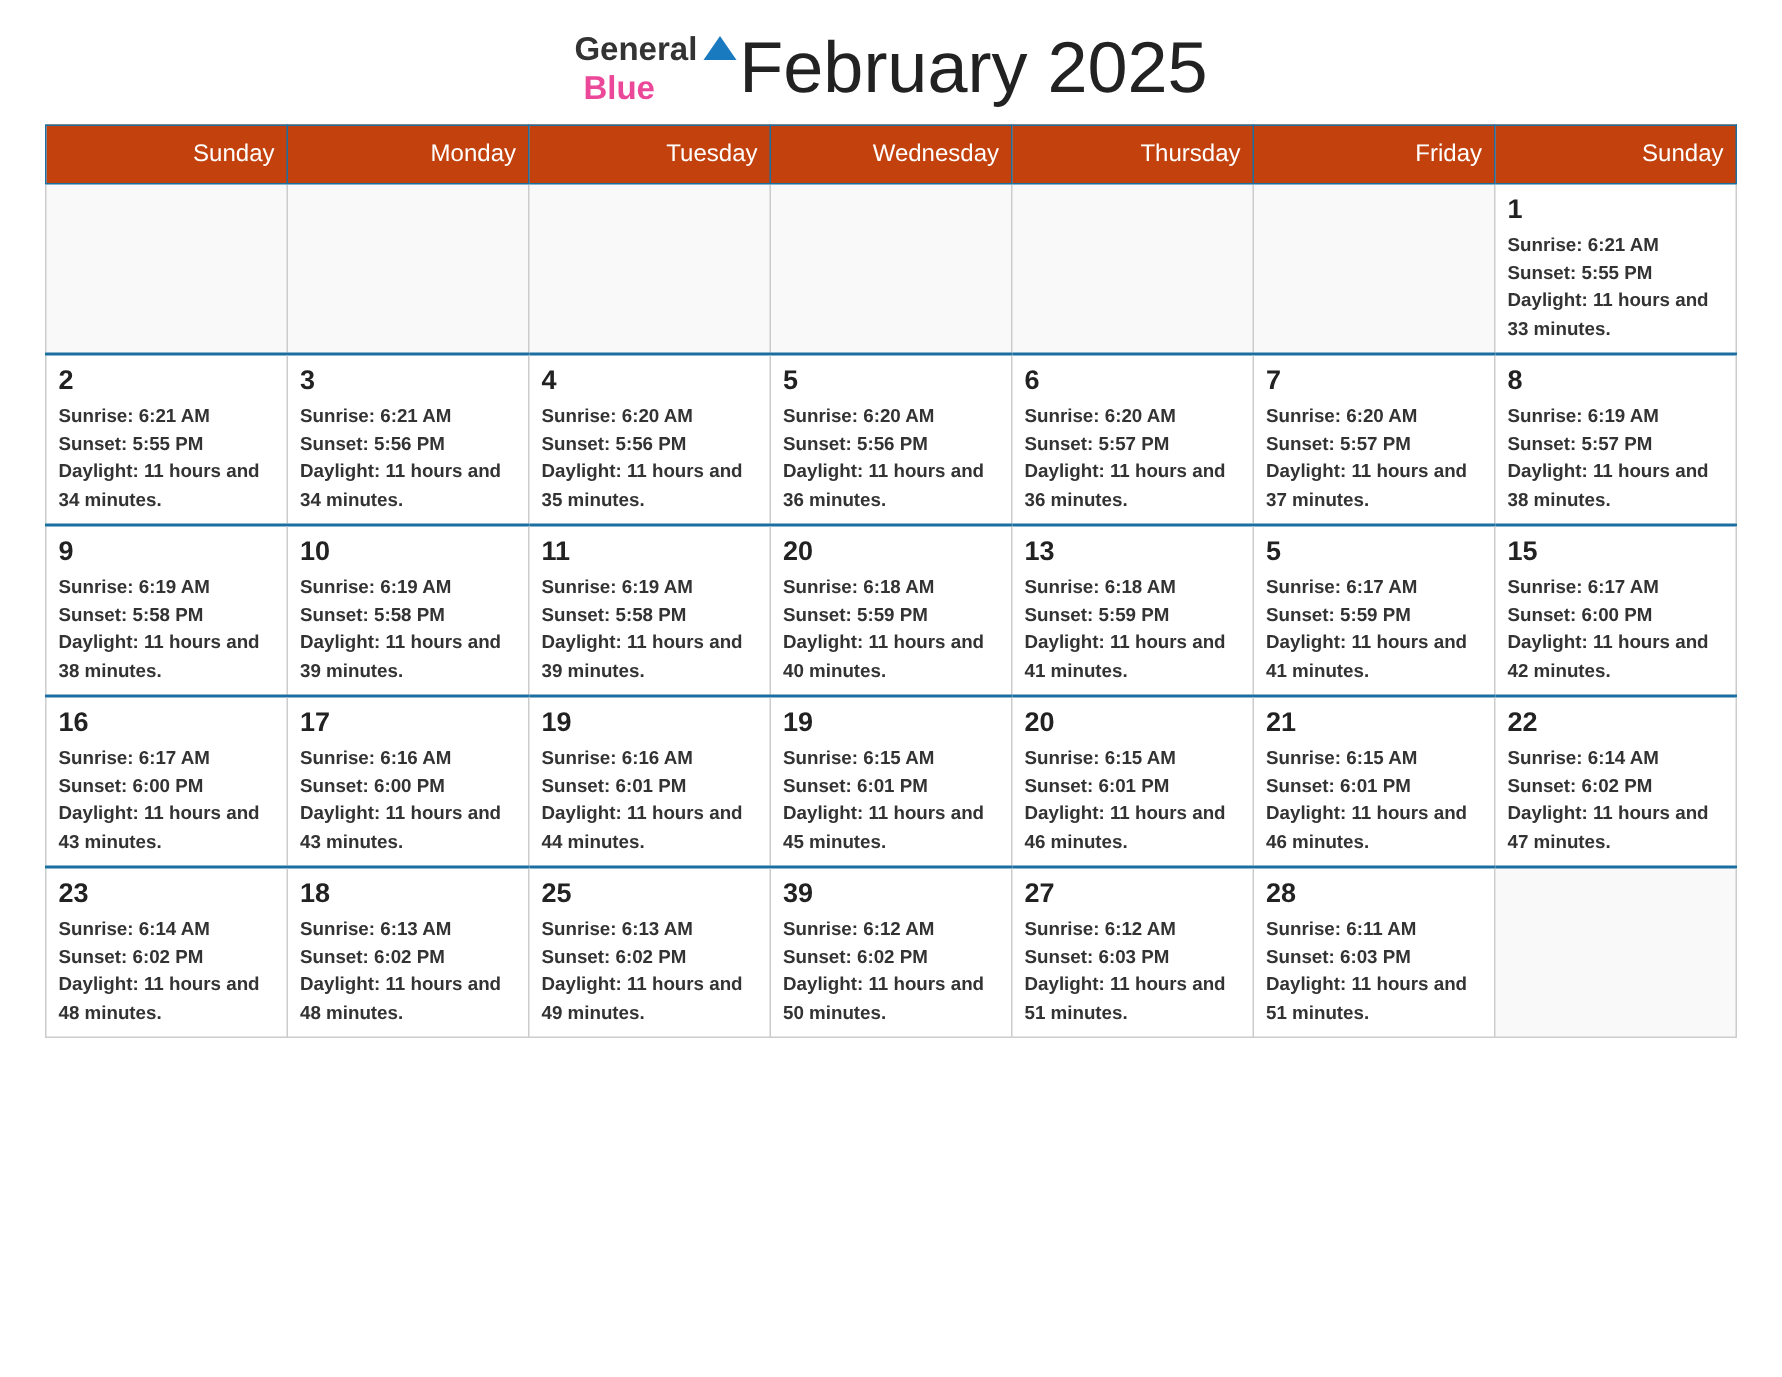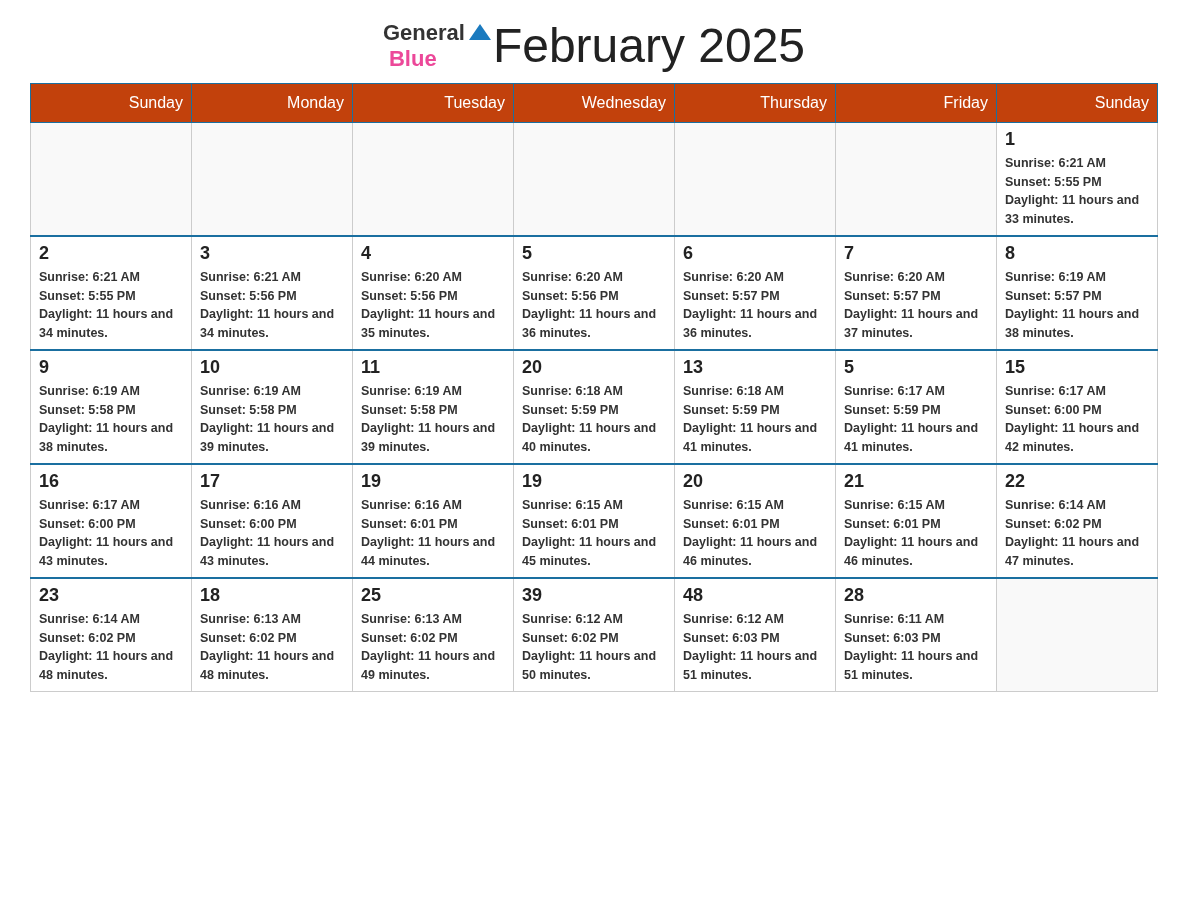--- a/index.html
+++ b/index.html
@@ -232,21 +232,21 @@
         </td>
         <td>
           <span class="day-number">25</span>
           <div class="day-info">Sunrise: 6:13 AM<br>Sunset: 6:02 PM<br>Daylight: 11 hours and 49 minutes.</div>
         </td>
         <td>
           <span class="day-number">39</span>
           <div class="day-info">Sunrise: 6:12 AM<br>Sunset: 6:02 PM<br>Daylight: 11 hours and 50 minutes.</div>
         </td>
         <td>
-          <span class="day-number">48</span>
+          <span class="day-number">27</span>
           <div class="day-info">Sunrise: 6:12 AM<br>Sunset: 6:03 PM<br>Daylight: 11 hours and 51 minutes.</div>
         </td>
         <td>
           <span class="day-number">28</span>
           <div class="day-info">Sunrise: 6:11 AM<br>Sunset: 6:03 PM<br>Daylight: 11 hours and 51 minutes.</div>
         </td>
         <td class="empty"></td>
       </tr>
     </tbody>
 </table>

